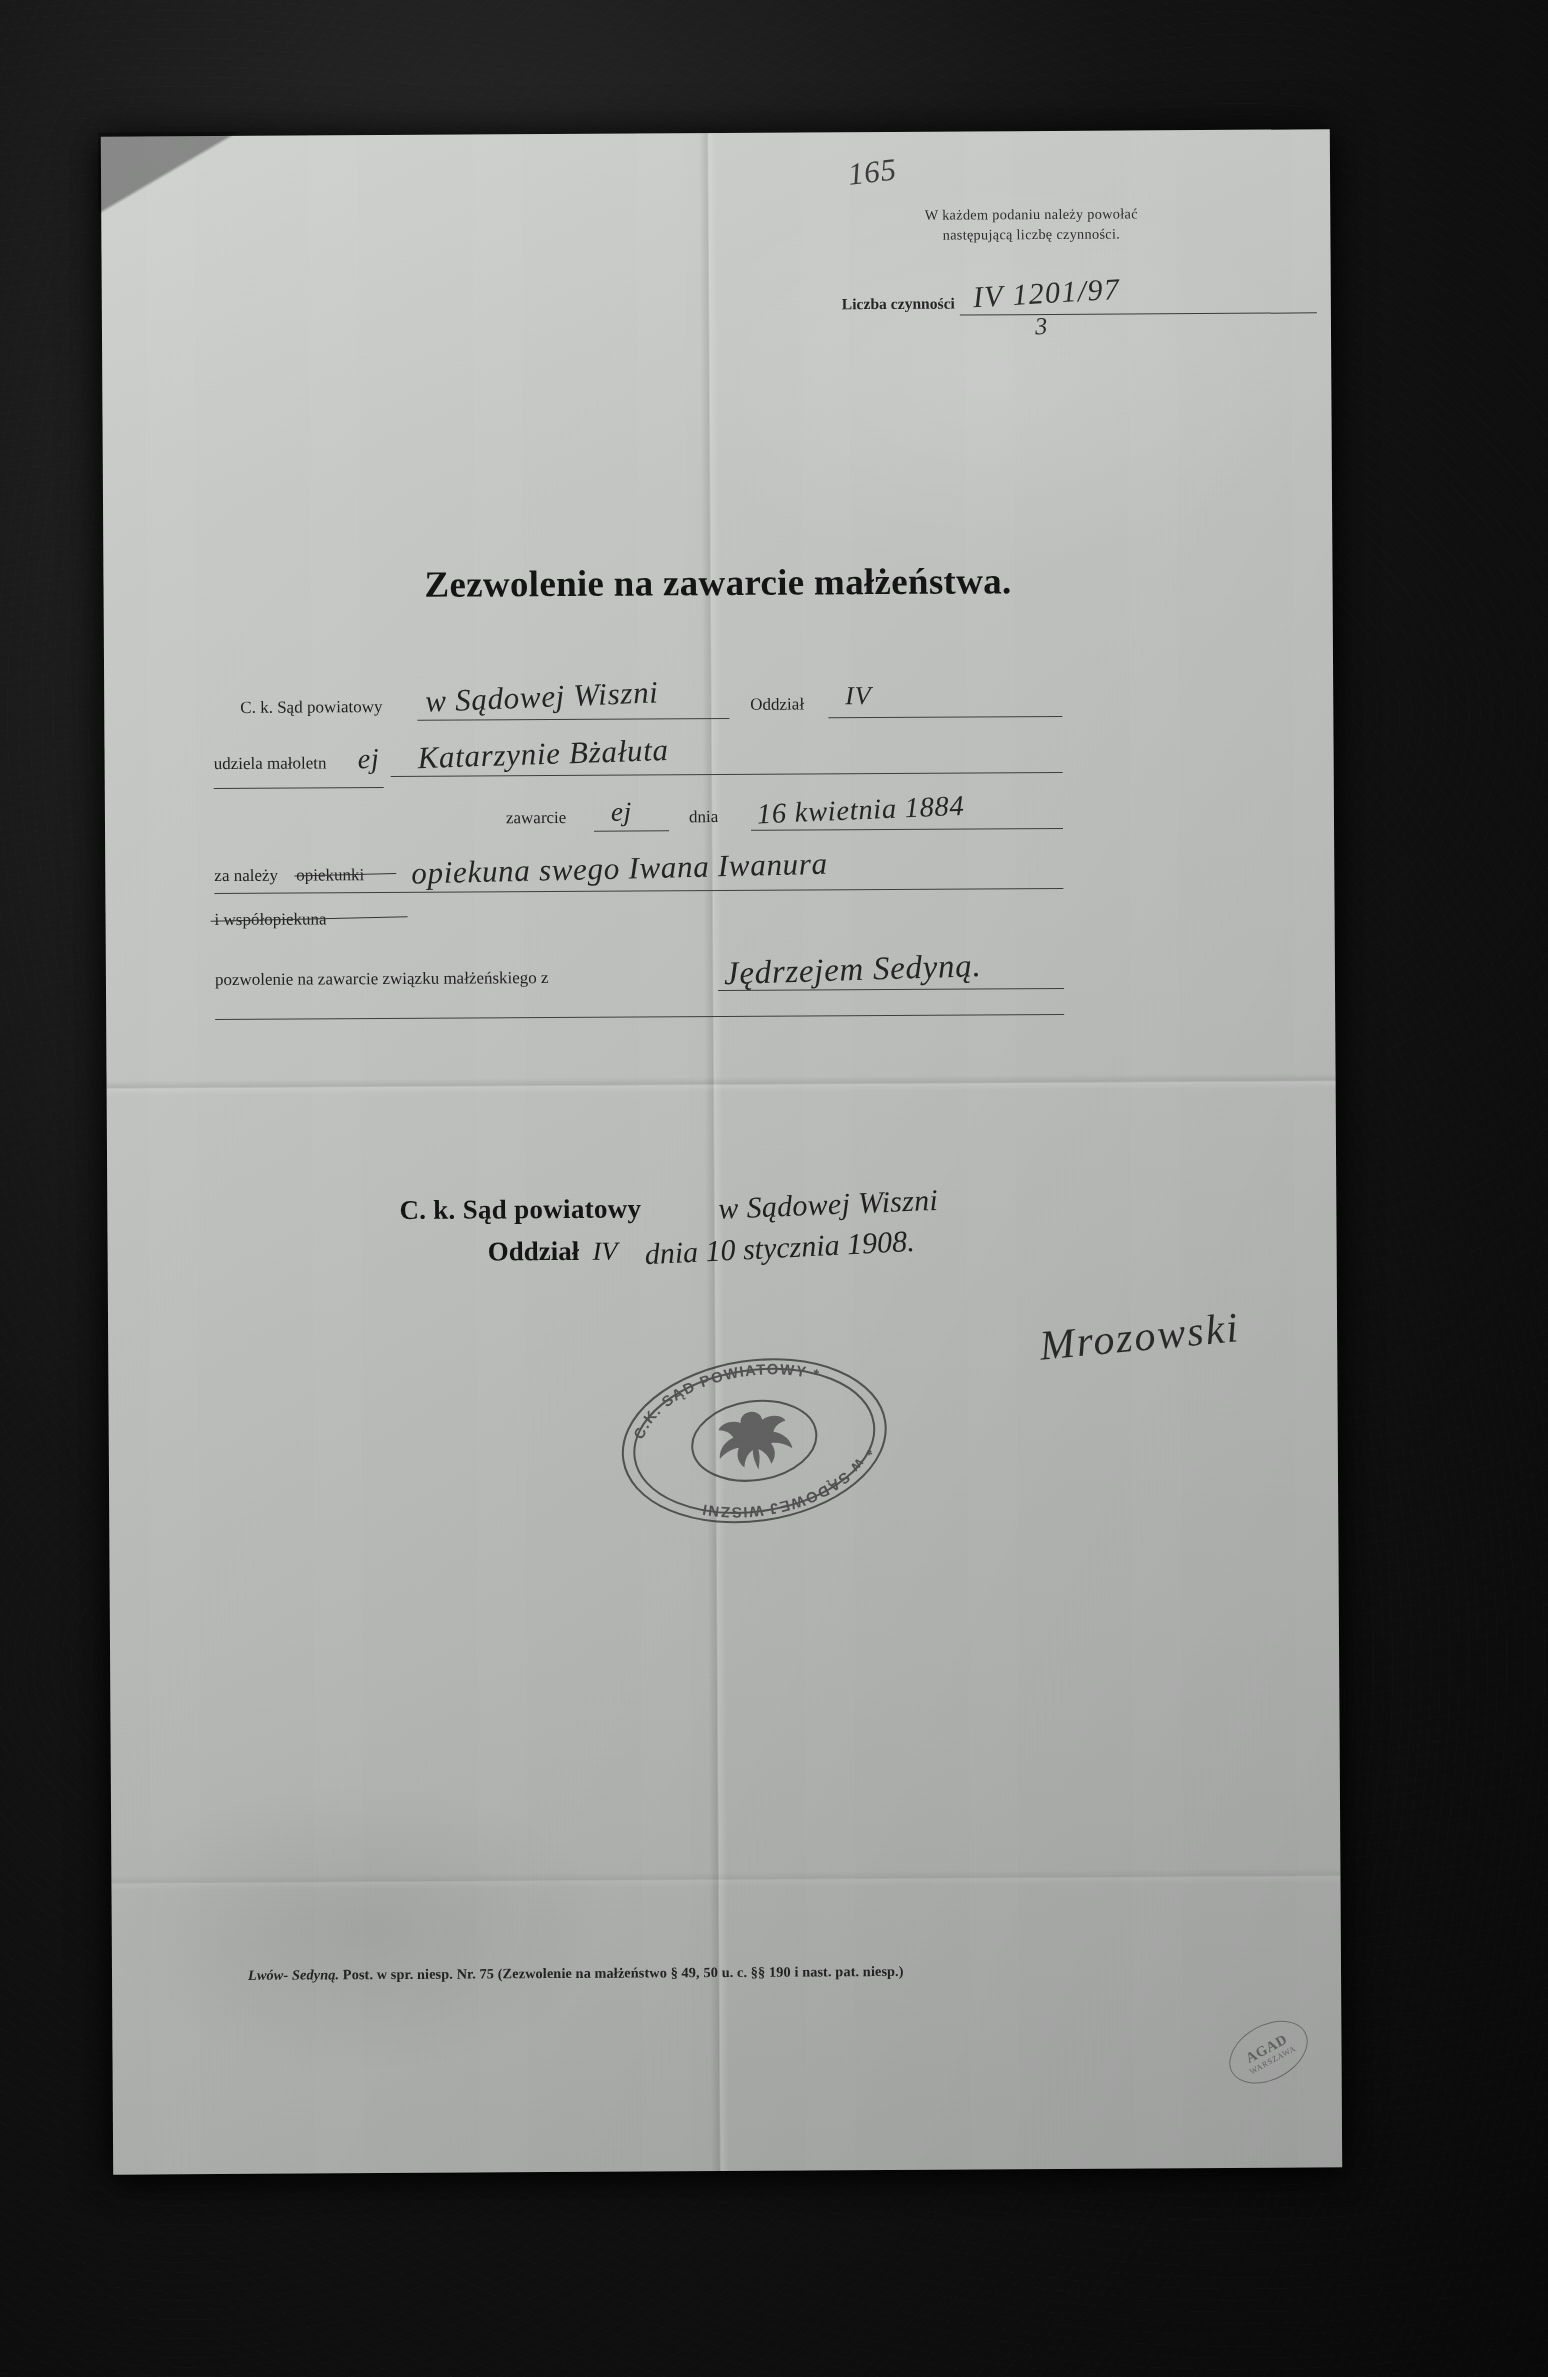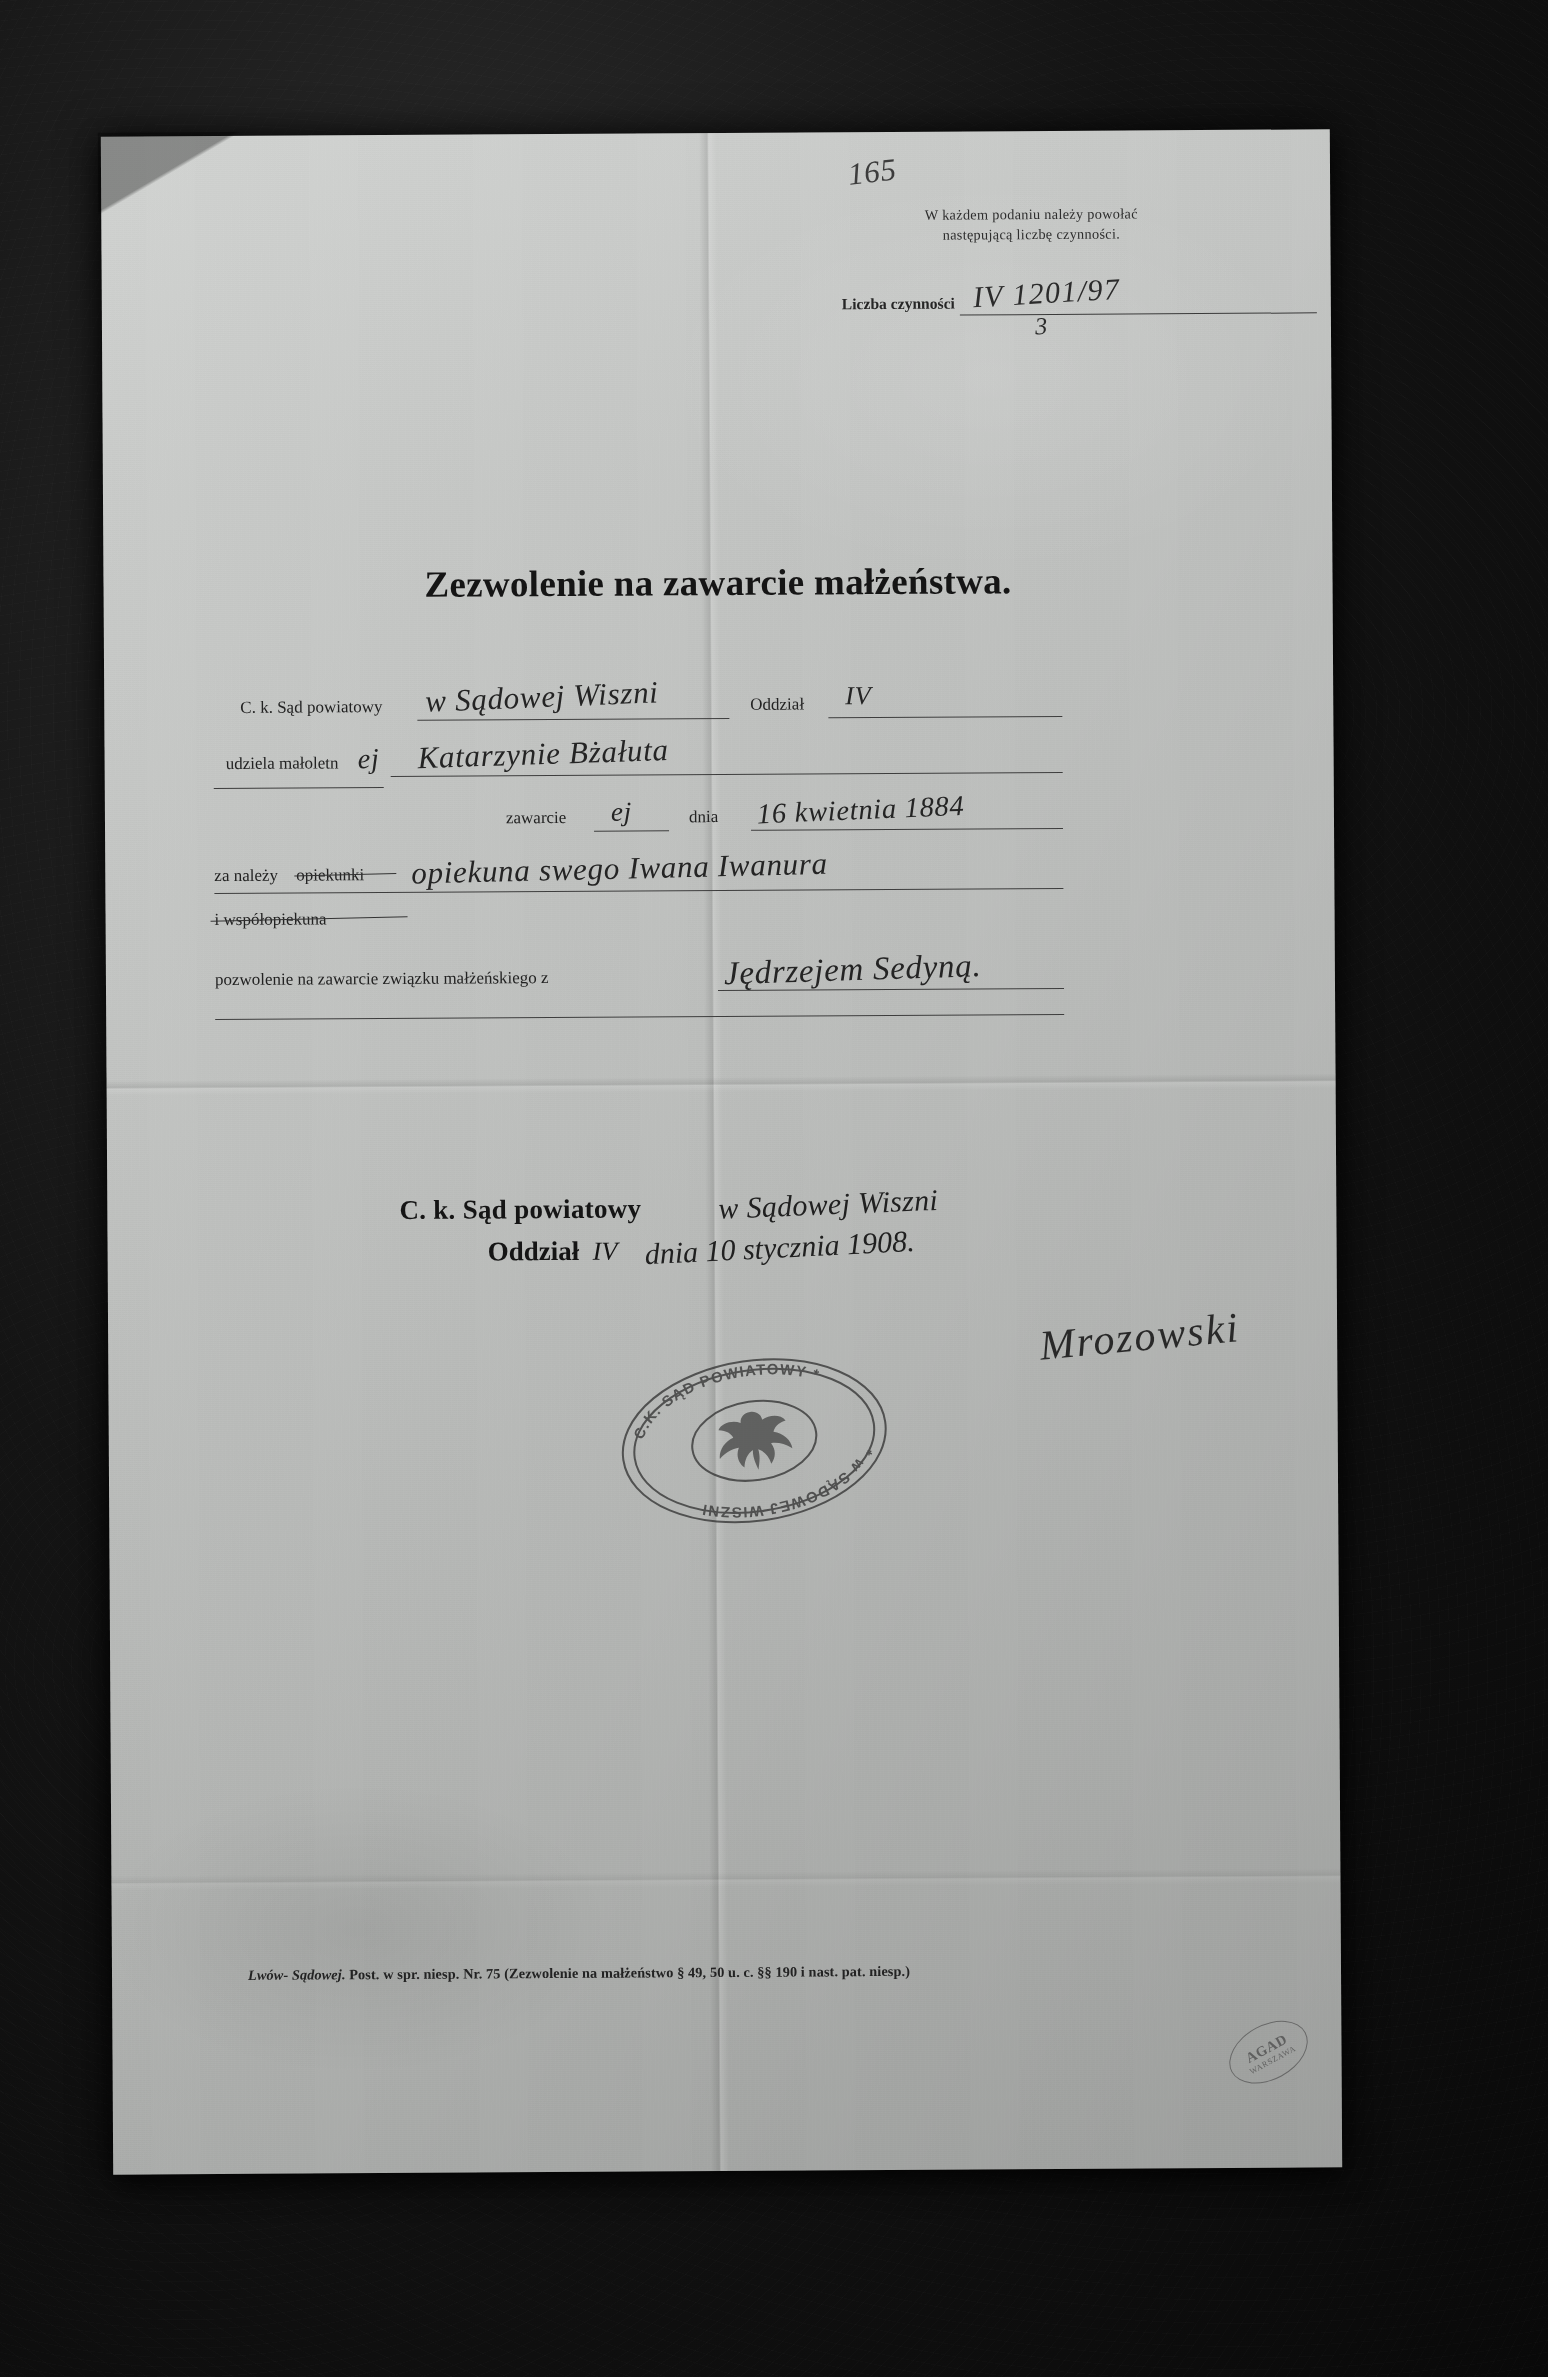--- a/index.html
+++ b/index.html
@@ -337,21 +337,21 @@
     <div class="line">
       <span class="lbl" style="left:27px;">C. k. Sąd powiatowy</span>
       <span class="rule" style="left:204px; width:312px;"></span>
       <span class="hand" style="left:212px; bottom:12.2px; font-size:31px; transform:rotate(-2deg);">w Sądowej Wiszni</span>
       <span class="lbl" style="left:537px;">Oddział</span>
       <span class="rule" style="left:615px; width:234px;"></span>
       <span class="hand" style="left:632px; bottom:13.6px; font-size:26px;">IV</span>
     </div>
 
     <div class="line">
-      <span class="lbl" style="left:12px;">udziela małoletn</span>
+      <span class="lbl" style="left:0px;">udziela małoletn</span>
       <span class="rule" style="left:0px; width:170px; bottom:-4.1px;"></span>
       <span class="hand" style="left:144px; bottom:9.5px; font-size:28.5px; transform:rotate(-2deg);">ej</span>
       <span class="rule" style="left:177px; width:672px;"></span>
       <span class="hand" style="left:204px; bottom:11px; font-size:31px; transform:rotate(-1.5deg);">Katarzynie Bżałuta</span>
     </div>
 
     <div class="line">
       <span class="lbl" style="left:292px;">zawarcie</span>
       <span class="rule" style="left:380px; width:75px;"></span>
       <span class="hand" style="left:397px; bottom:11px; font-size:27px;">ej</span>
@@ -414,21 +414,21 @@
         <textPath href="#stampArcLow" startOffset="8%">* w SĄDOWEJ WISZNI</textPath>
       </text>
 
       <g fill="#2b2b2b" opacity=".85">
         <path d="M210 82 c-10 0 -16 7 -16 14 c-12 -6 -28 -4 -34 6 c12 2 18 8 20 14 c-14 4 -24 16 -24 28 c10 -8 20 -12 30 -12 c-6 10 -4 22 4 30 c2 -12 8 -20 16 -24 c-2 12 2 22 4 30 c2 -8 6 -18 4 -30 c8 4 14 12 16 24 c8 -8 10 -20 4 -30 c10 0 20 4 30 12 c0 -12 -10 -24 -24 -28 c2 -6 8 -12 20 -14 c-6 -10 -22 -12 -34 -6 c0 -7 -6 -14 -16 -14 z"></path>
       </g>
     </svg>
   </div>
 
   <div class="footer">
-    <span style="font-weight:bold; font-style:italic;">Lwów- Sądowej.</span>
+    <span style="font-weight:bold; font-style:italic;">Lwów- Sedyną.</span>
     <span style="font-weight:bold;">Post. w spr. niesp. Nr. 75 (Zezwolenie na małżeństwo § 49, 50 u. c. §§ 190 i nast. pat. niesp.)</span>
   </div>
 
   <div class="agad">
     <div class="a1">AGAD</div>
     <div class="a2">WARSZAWA</div>
   </div>
 
 </div>
 

